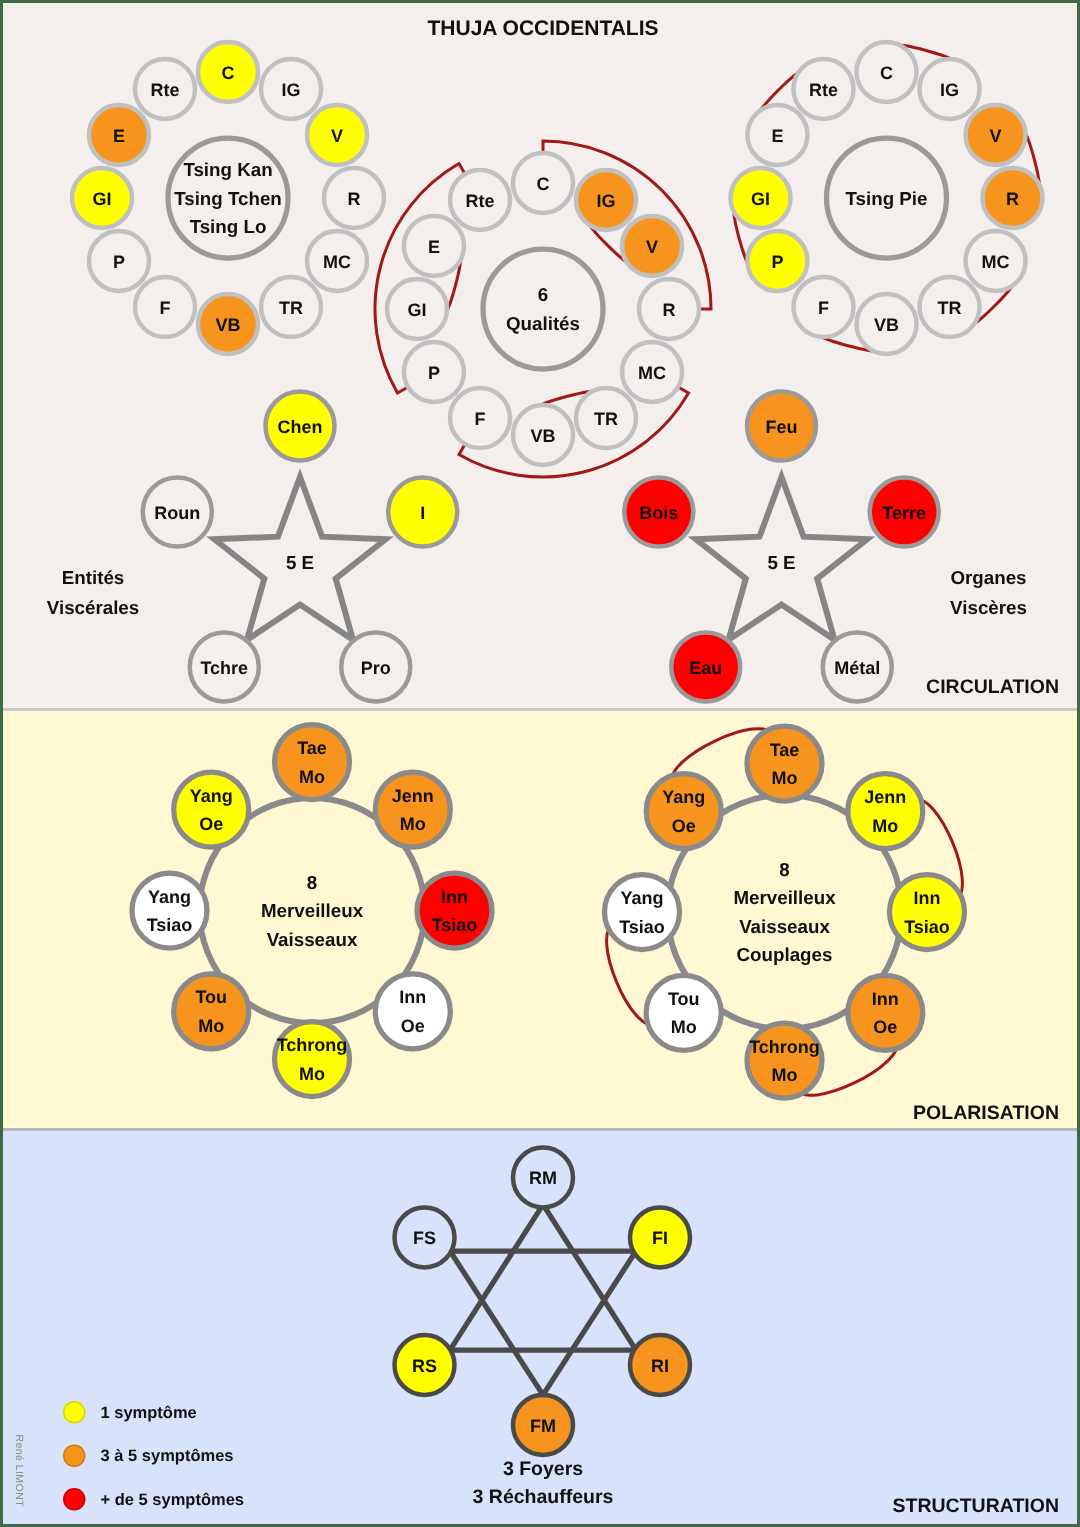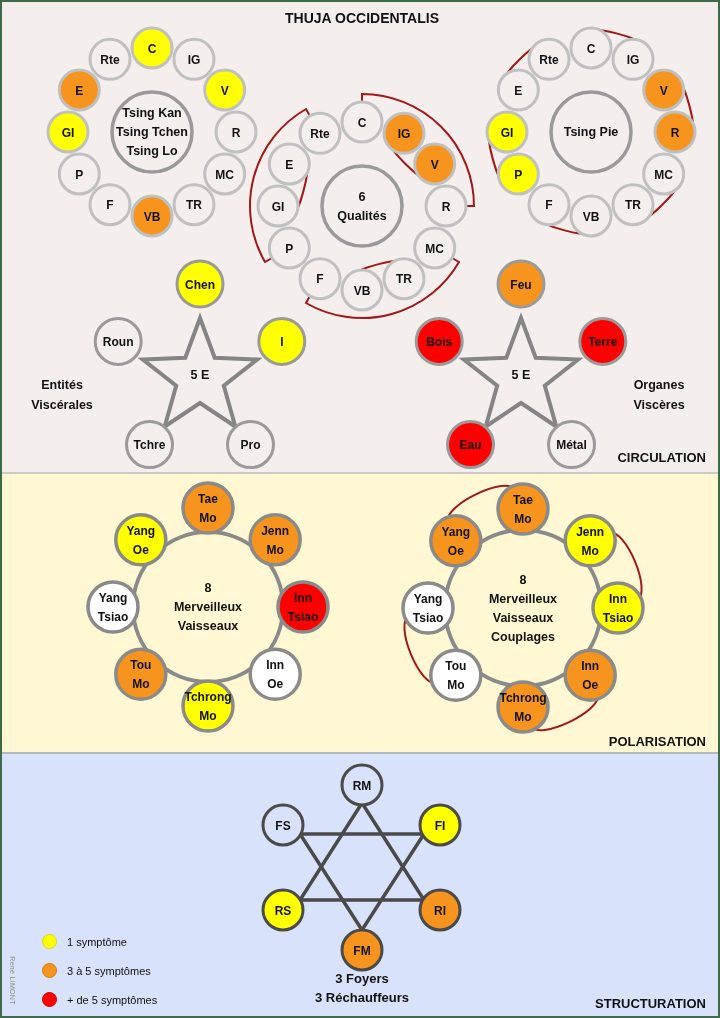--- a/index.html
+++ b/index.html
@@ -4,21 +4,21 @@
 <style>
   html, body { margin:0; padding:0; }
   body { width:720px; height:1018px; position:relative; overflow:hidden; font-family:"Liberation Sans", sans-serif; background:#3d6a47; }
   .frame { position:absolute; left:2px; top:2px; width:716px; height:1014px; overflow:hidden; }
   .section { position:absolute; left:0; width:716px; }
   #sec-circ { top:0; height:470px; background:#f4efed; border-bottom:2px solid #cfc9c7; }
   #sec-pol { top:472px; height:278px; background:#fff8d2; border-bottom:2px solid #b5b8bd; }
   #sec-str { top:752px; height:262px; background:#d9e2fb; }
   svg.main { position:absolute; left:0; top:0; }
   .lbl { font-family:"Liberation Sans", sans-serif; font-weight:bold; fill:#111; }
-  .legend-item { position:absolute; left:40px; display:flex; align-items:center; font-family:"Liberation Sans", sans-serif; font-weight:normal; font-size:11px; color:#111; }
+  .legend-item { position:absolute; left:40px; display:flex; align-items:center; font-family:"Liberation Sans", sans-serif; font-weight:bold; font-size:11px; color:#111; }
   .legend-dot { width:13px; height:13px; border-radius:50%; margin-right:10px; }
   .author { position:absolute; left:-14px; top:975px; transform:rotate(90deg); transform-origin:center; font-size:7px; color:#8a8a8a; font-family:"Liberation Sans", sans-serif; letter-spacing:0.3px; white-space:nowrap; }
 </style>
 </head>
 <body>
 
 <div class="frame">
   <div class="section" id="sec-circ"></div>
   <div class="section" id="sec-pol"></div>
   <div class="section" id="sec-str"></div>

